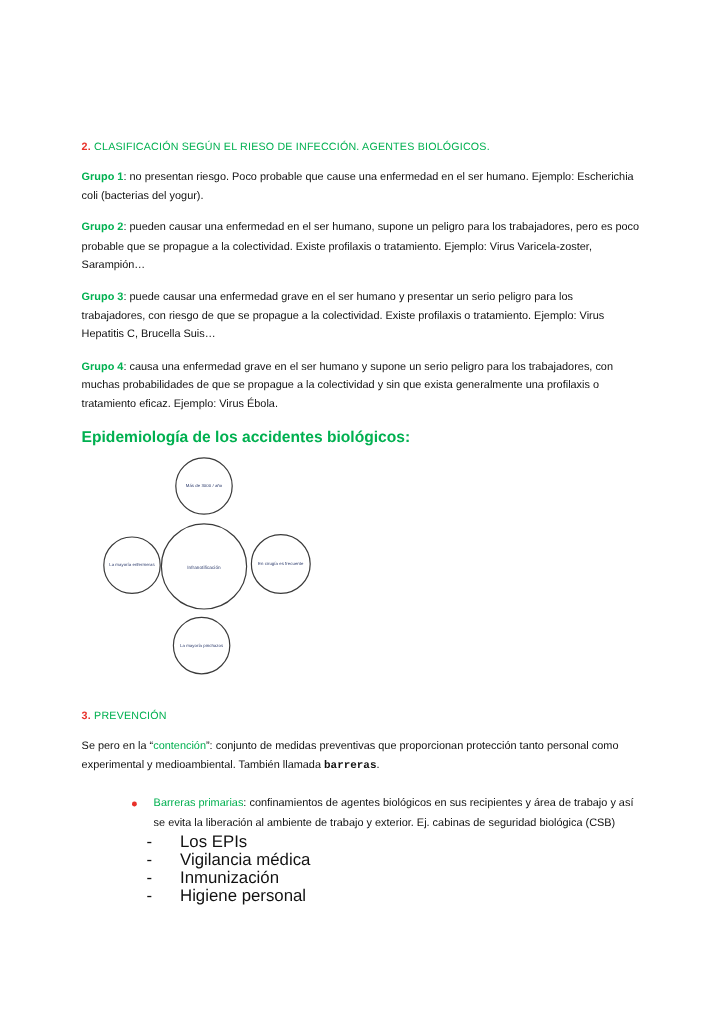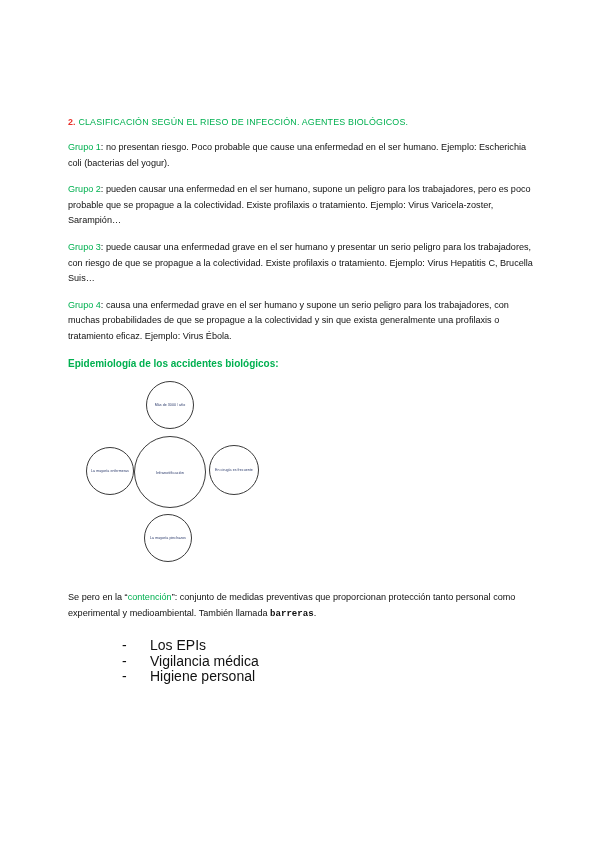--- a/index.html
+++ b/index.html
@@ -48,35 +48,35 @@
   p.body {
     font-size: 9.1px;
     line-height: 15.6px;
     margin: 0 0 11px 0;
     color: #111111;
     text-align: left;
   }
 
   .grp {
     color: #00b050;
+    font-weight: 700;
+    margin-top: 24px;
+  }
+  .green {
+    color: #00b050;
     font-weight: 400;
-    margin-top: 24px;
-  }
-  .green {
-    color: #00b050;
-    font-weight: 400;
   }
   .bold {
     font-weight: 700;
     color: #111111;
     font-family: Liberation Mono, monospace;
   }
 
   .sub-heading {
-    font-size: 10px;
+    font-size: 13px;
     line-height: 15.6px;
     color: #00b050;
     font-weight: 700;
     margin: 0 0 4px 0;
   }
 
   
   .diagram-wrap {
     position: relative;
     width: 465px;
@@ -222,30 +222,37 @@
           <span>En cirugía es frecuente</span>
         </div>
         <div class="circle c-bottom">
           <span>La mayoría pinchazos</span>
         </div>
       </div>
     </div>
 
     <div class="gap-lg"></div>
 
+    <h2 class="section-heading">
+      <span class="num">3.</span><span> PREVENCIÓN</span>
+    </h2>
 
     <p class="body">
       <span>Se pero en la “</span><span class="green">contención</span><span>”: conjunto de medidas preventivas que proporcionan protección tanto personal como experimental y medioambiental. También llamada </span><span class="bold">barreras</span><span>.</span>
     </p>
 
     <div class="gap-sm"></div>
 
     <ul class="bullets">
+      <li>
+        <span class="green">Barreras primarias</span><span>: </span><span>confinamientos de agentes biológicos en sus recipientes y área de trabajo y así se evita la liberación al ambiente de trabajo y exterior. Ej. cabinas de seguridad biológica (CSB)</span>
+      </li>
     </ul>
 
     <ul class="dashes">
       <li>Los EPIs</li>
       <li>Vigilancia médica</li>
+      <li>Inmunización</li>
       <li>Higiene personal</li>
     </ul>
 
   </div>
 </div>
 
 </body></html>

